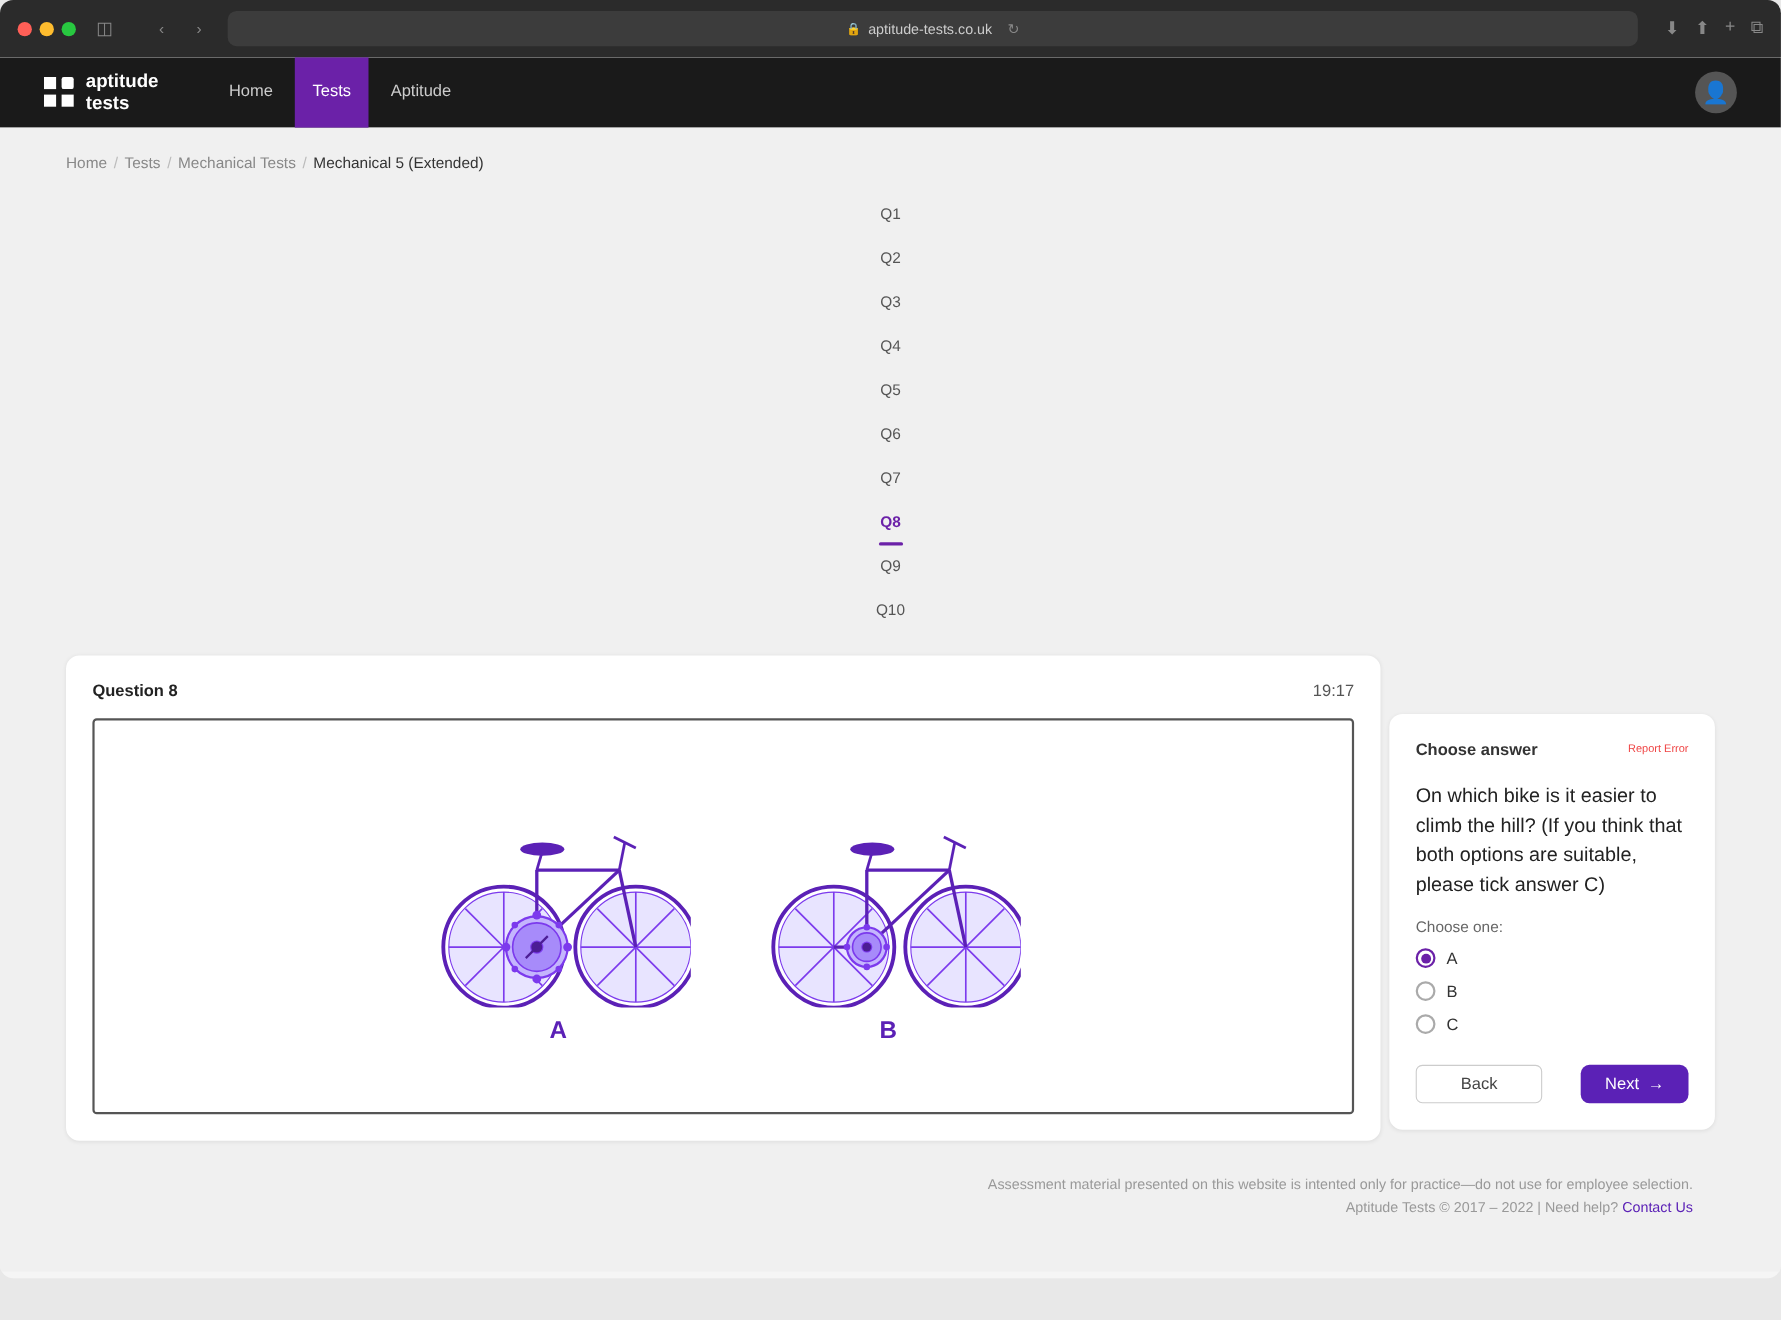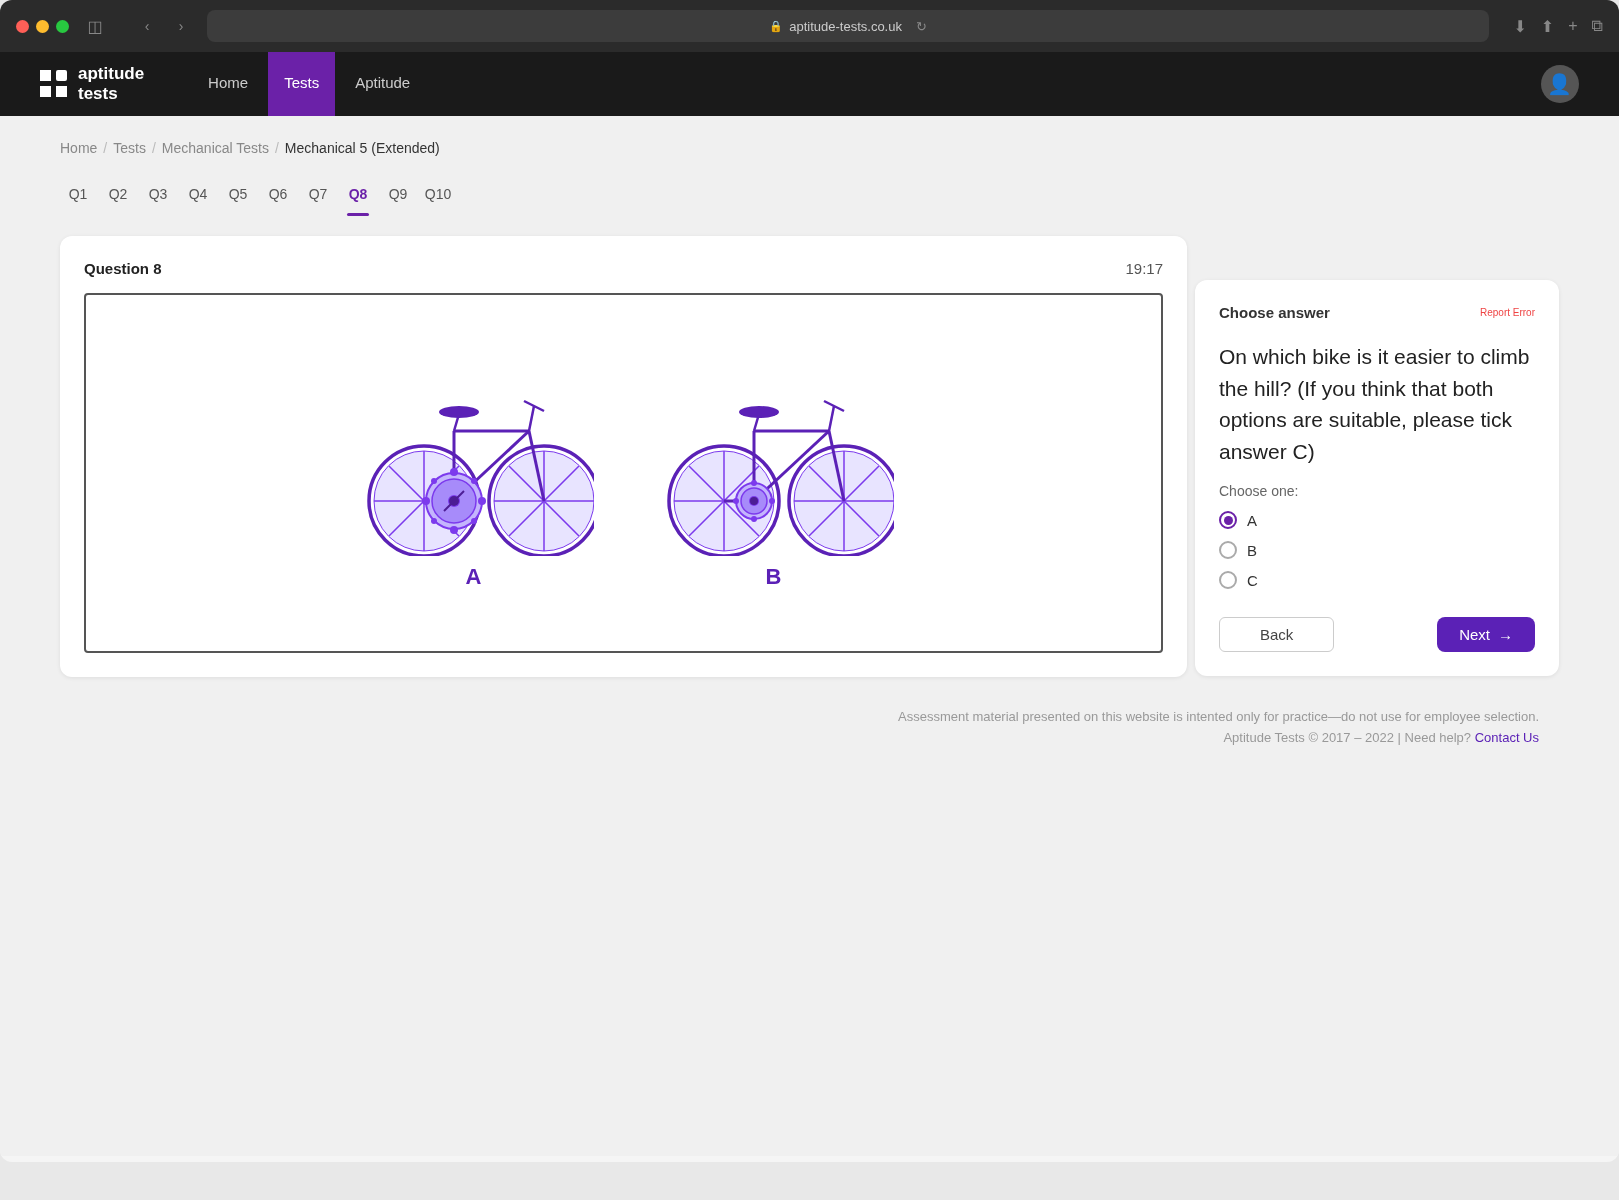--- a/index.html
+++ b/index.html
@@ -79,21 +79,21 @@
     .breadcrumb {
       display: flex; align-items: center; gap: 6px; font-size: 14px;
       color: #888; margin-bottom: 20px;
     }
     .breadcrumb a { color: #888; text-decoration: none; cursor: pointer; }
     .breadcrumb .separator { color: #bbb; }
     .breadcrumb .current { color: #333; font-weight: 400; }
 
     
     .question-tabs {
-      display: flex; align-items: center; gap: 4px; margin-bottom: 24px;
+      display: flex; align-items: center; gap: 4px; margin-bottom: 24px; flex-direction: column;
     }
     .q-tab {
       width: 36px; height: 36px; display: flex; align-items: center; justify-content: center;
       font-size: 14px; color: #555; cursor: pointer; border-radius: 4px;
       text-decoration: none; position: relative;
     }
     .q-tab.active { color: #6b21a8; font-weight: 600; }
     .q-tab.active::after {
       content: ''; position: absolute; bottom: -4px; left: 50%; transform: translateX(-50%);
       width: 22px; height: 3px; background: #6b21a8; border-radius: 2px;
@@ -118,33 +118,33 @@
       min-height: 360px; display: flex; align-items: center; justify-content: center;
     }
 
     
     .bikes-container { display: flex; gap: 60px; align-items: flex-end; }
     .bike-item { display: flex; flex-direction: column; align-items: center; gap: 8px; }
     .bike-label { font-size: 22px; font-weight: 700; color: #5b21b6; }
 
     
     .answer-panel {
-      width: 364px; background: white; border-radius: 12px; padding: 24px;
+      width: 296px; background: white; border-radius: 12px; padding: 24px;
       box-shadow: 0 1px 4px rgba(0,0,0,0.08);
       margin-top: 43px;
     }
     .answer-header {
       display: flex; justify-content: space-between; align-items: center;
       margin-bottom: 20px;
     }
     .answer-title { font-size: 15px; font-weight: 600; color: #333; }
     .report-error { color: #ef4444; font-size: 10px; cursor: pointer; text-decoration: none; }
 
     .question-text {
-      font-size: 21px; color: #222; line-height: 1.5; margin-bottom: 16px; font-weight: 500;
+      font-size: 18px; color: #222; line-height: 1.5; margin-bottom: 16px; font-weight: 500;
     }
     .choose-one { font-size: 14px; color: #666; margin-bottom: 12px; }
 
     .radio-options { display: flex; flex-direction: column; gap: 12px; margin-bottom: 28px; }
     .radio-option {
       display: flex; align-items: center; gap: 10px; cursor: pointer;
     }
     .radio-input {
       width: 18px; height: 18px; border-radius: 50%; border: 2px solid #aaa;
       display: flex; align-items: center; justify-content: center; cursor: pointer;

